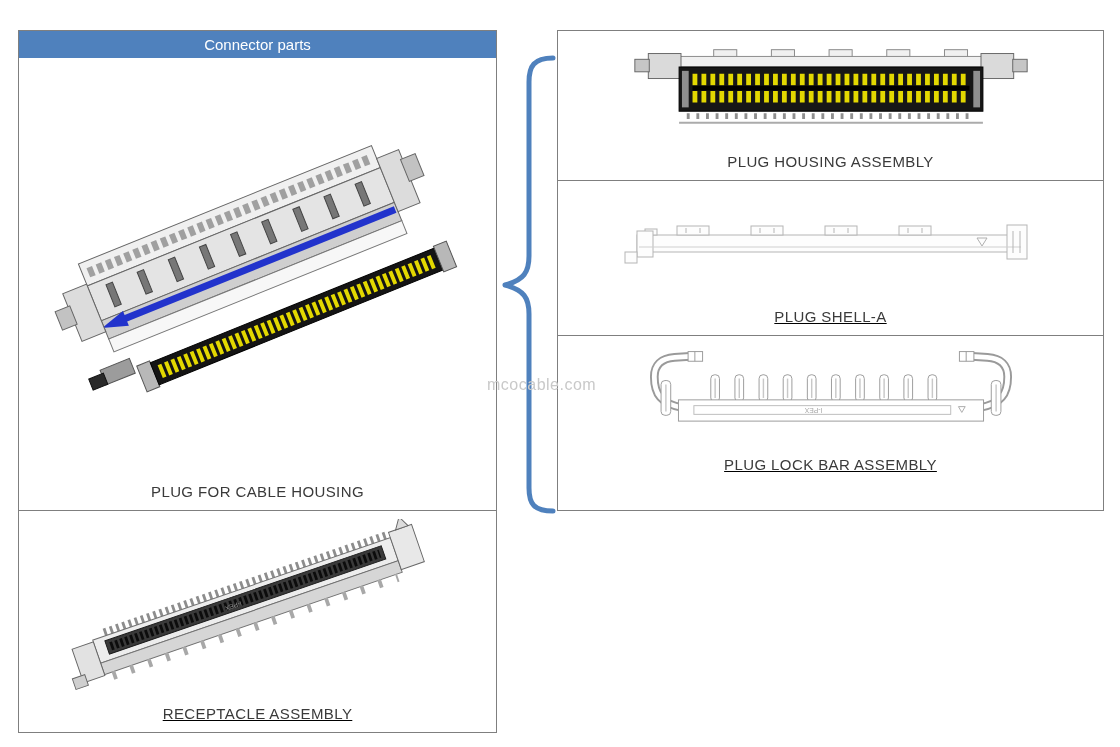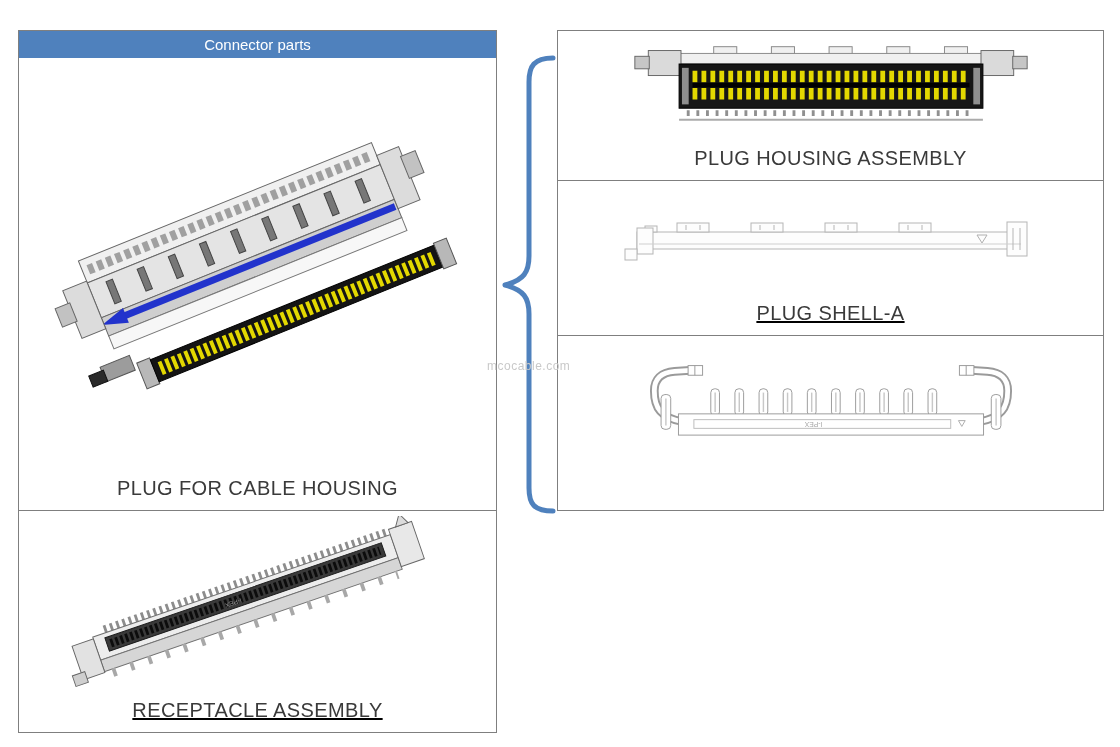--- a/index.html
+++ b/index.html
@@ -14,27 +14,27 @@
   #connector-panel { left:18px; top:30px; width:479px; height:703px; }
   #plug-panel      { left:557px; top:30px; width:547px; height:481px; }
 
   .cell { display:flex; flex-direction:column; align-items:center; overflow:hidden; }
   .cell + .cell { border-top:1px solid var(--panel-border,#7f7f7f);text-decoration:underline; }
   .cell-a { height:452px; } .cell-b { height:222px; }
   .cell-c { height:149px; } .cell-d { height:155px; } .cell-e { height:148px; }
 
   .drawing { display:block; margin:auto 0; }
   .cell-label {
-    font-size:20px; color:var(--label-text,#3a3a3a); letter-spacing:.4px;
+    font-size:15px; color:var(--label-text,#3a3a3a); letter-spacing:.4px;
     margin-bottom:10px; flex:0 0 auto; white-space:nowrap;
   }
 
   .brace-svg { position:absolute; left:500px; top:54px; width:56px; height:460px; }
   .watermark {
-    position:absolute; left:487px; top:359px; font-size:12px;
+    position:absolute; left:487px; top:376px; font-size:16px;
     color:var(--watermark-gray,#cacaca); letter-spacing:.5px; z-index:5;
   }
 </style>
 </head>
 <body>
 
 <div class="stage">
 
   <div class="panel" id="connector-panel">
     <div class="panel-header">Connector parts</div>
@@ -214,17 +214,18 @@
           <rect x="78" y="68" width="266" height="9" fill="#ffffff" stroke="#bcbcbc"></rect>
           <polygon points="352,69 359,69 355.5,75" fill="none" stroke="#ababab"></polygon>
           <text x="211" y="76" transform="rotate(180 211 73)" font-size="7" fill="#a5a5a5">I-PEX</text>
 
           <rect x="44" y="42" width="10" height="36" rx="4" fill="#fff" stroke="#9a9a9a"></rect>
           <line x1="49" y1="46" x2="49" y2="74" stroke="#c8c8c8" stroke-width="1.5"></line>
           <rect x="386" y="42" width="10" height="36" rx="4" fill="#fff" stroke="#9a9a9a"></rect>
           <line x1="391" y1="46" x2="391" y2="74" stroke="#c8c8c8" stroke-width="1.5"></line>
         </g>
       </svg>
+      <div class="cell-label">PLUG LOCK BAR ASSEMBLY</div>
     </div>
   </div>
 
   <div class="watermark">mcocable.com</div>
 </div>
 
 </body></html>

